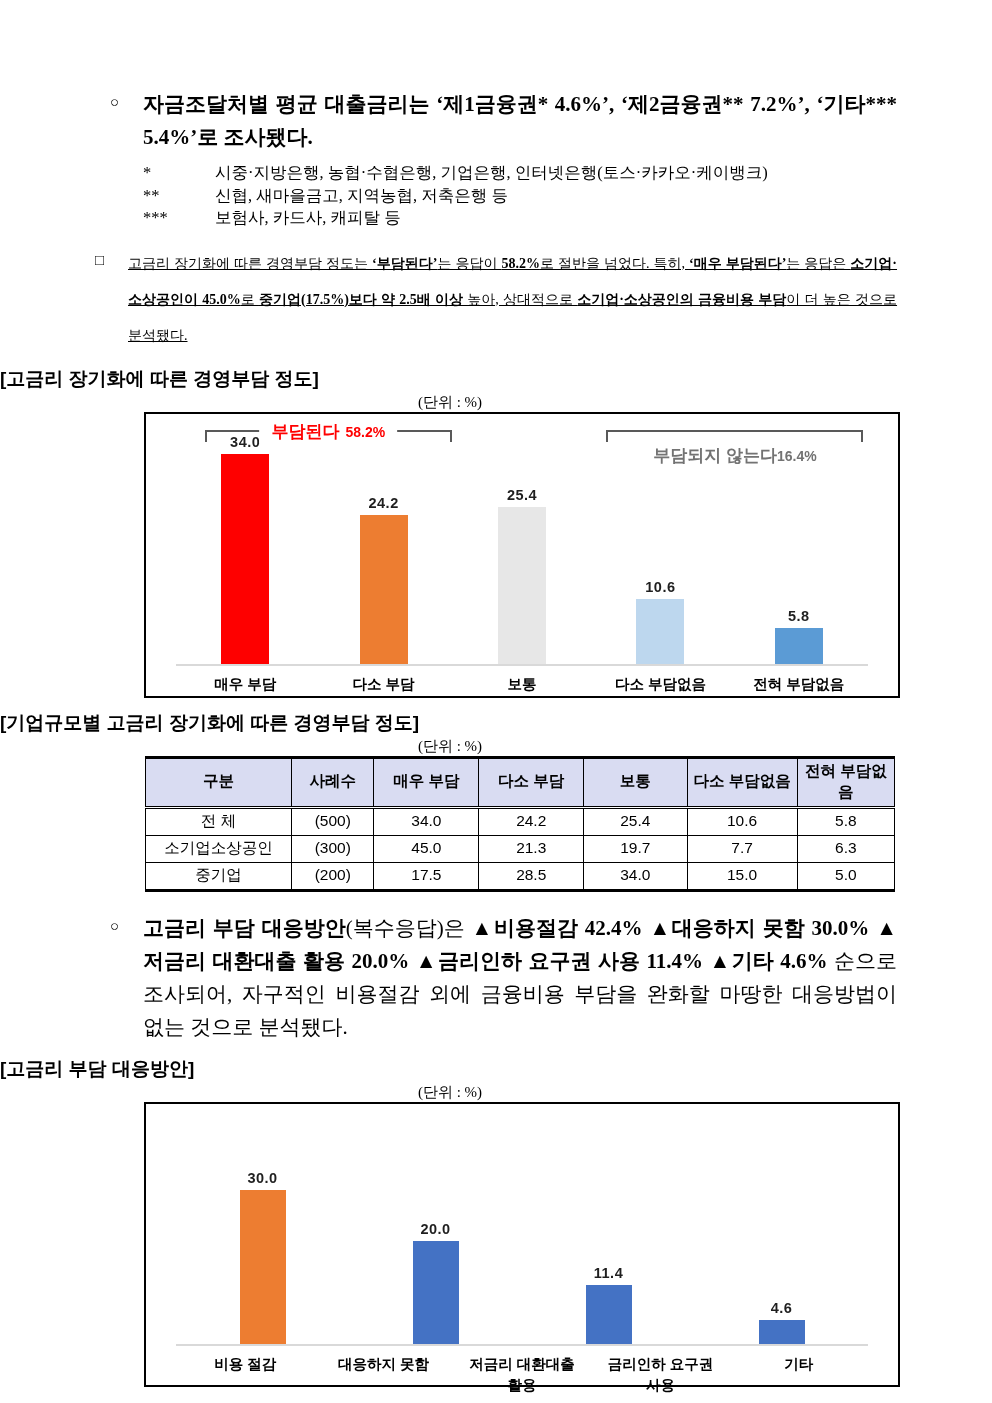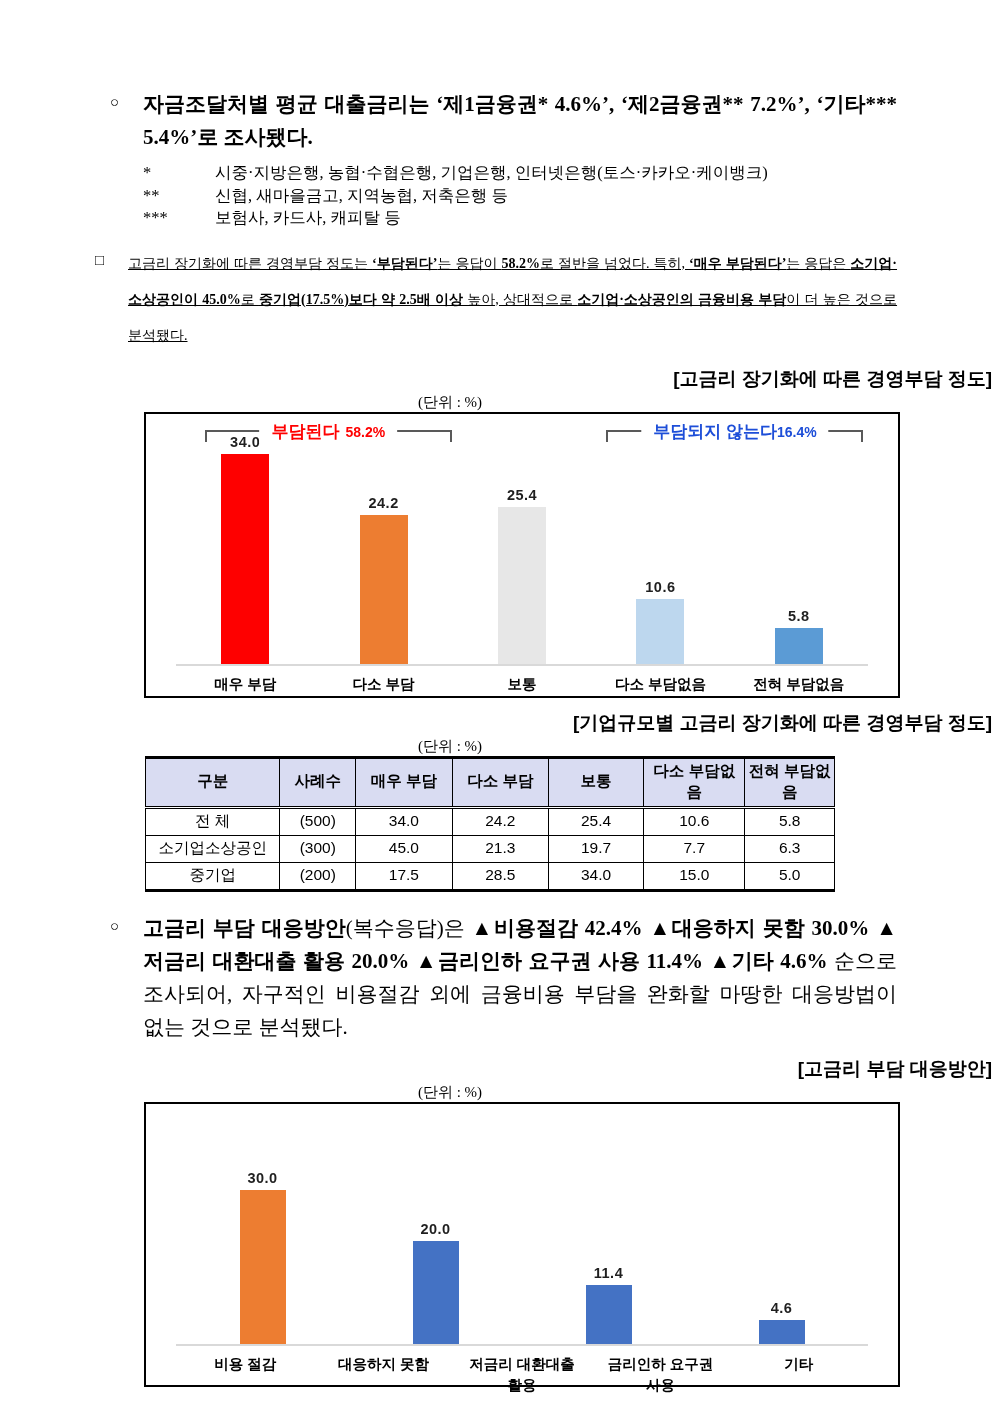--- a/index.html
+++ b/index.html
@@ -22,21 +22,21 @@
   .para2 .ptext { font-size:14px; line-height:36px;text-decoration:underline; }
   .para3 { margin:20px 95px 0 110px; }
   .para3 .ptext { font-size:21px; line-height:33px; }
   
   .footnotes { margin:8px 95px 0 143px; }
   .footnote { display:flex; font-size:16.5px; line-height:22.5px; }
   .footnote .marker { flex:none; width:44px; }
   .footnote .ftext { flex:1; word-break:keep-all;margin-left:28px; }
   
   .fig-title {
-    margin-top:12px; text-align:right;
+    margin-top:12px; text-align:left;
     font-family:"Liberation Sans", sans-serif; font-weight:bold; font-size:19px;
   }
   .unit { text-align:center; margin-right:92px; font-size:15px; line-height:20px; }
   
   .chart-box {
     margin:0 92px 0 144px; border:2px solid #000; background:#fff;
     position:relative; padding:0 24px;
   }
   .chart1-box { height:286px; }
   .chart2-box { height:285px; }
@@ -69,21 +69,21 @@
   .chart1-box .bar { width:48px; }
   .chart2-box .bar { width:46px; }
   .cats { display:flex; margin:0 6px; }
   .cat {
     flex:1; text-align:center; padding-top:8px;
     font-family:"Liberation Sans", sans-serif; font-weight:bold; font-size:14.5px;
     line-height:1.5; white-space:pre-line; word-break:keep-all;
   }
   
   .tbl {
-    width:690px; margin-left:145px; border-collapse:collapse; table-layout:fixed;
+    width:750px; margin-left:145px; border-collapse:collapse; table-layout:fixed;
     font-family:"Liberation Sans", sans-serif; font-size:15.5px;
     border:1px solid #000; border-top:3px solid #000; border-bottom:3px solid #000;
   }
   .tbl th, .tbl td { border:1px solid #000; text-align:center; padding:2px 2px 3px; }
   .tbl thead th { background:#d9dcf2; border-bottom:3px double #000; font-weight:bold; }
   .tbl tbody td { font-weight:normal; }
 </style>
 </head>
 <body>
 
@@ -117,21 +117,21 @@
   <div class="fig-title">[고금리 장기화에 따른 경영부담 정도]</div>
   <div class="unit">(단위 : %)</div>
   <div class="chart-box chart1-box">
     <div class="bracket-row">
       <div class="bracket bk-left">
         <span class="bracket-label" style="color: rgb(255, 0, 0);">
           <span>부담된다</span><span class="bval">58.2%</span>
         </span>
       </div>
       <div class="bracket bk-right">
-        <span class="bracket-label" style="color: #1d4ed8;">
+        <span class="bracket-label" style="color: #737373; margin-top: 24px;">
           <span>부담되지 않는다</span><span class="bval">16.4%</span>
         </span>
       </div>
     </div>
     <div class="plot">
         <div class="col">
           <div class="val">34.0</div>
           <div class="bar" style="height: 210px; background: rgb(254, 0, 0);"></div>
         </div>
         <div class="col">

